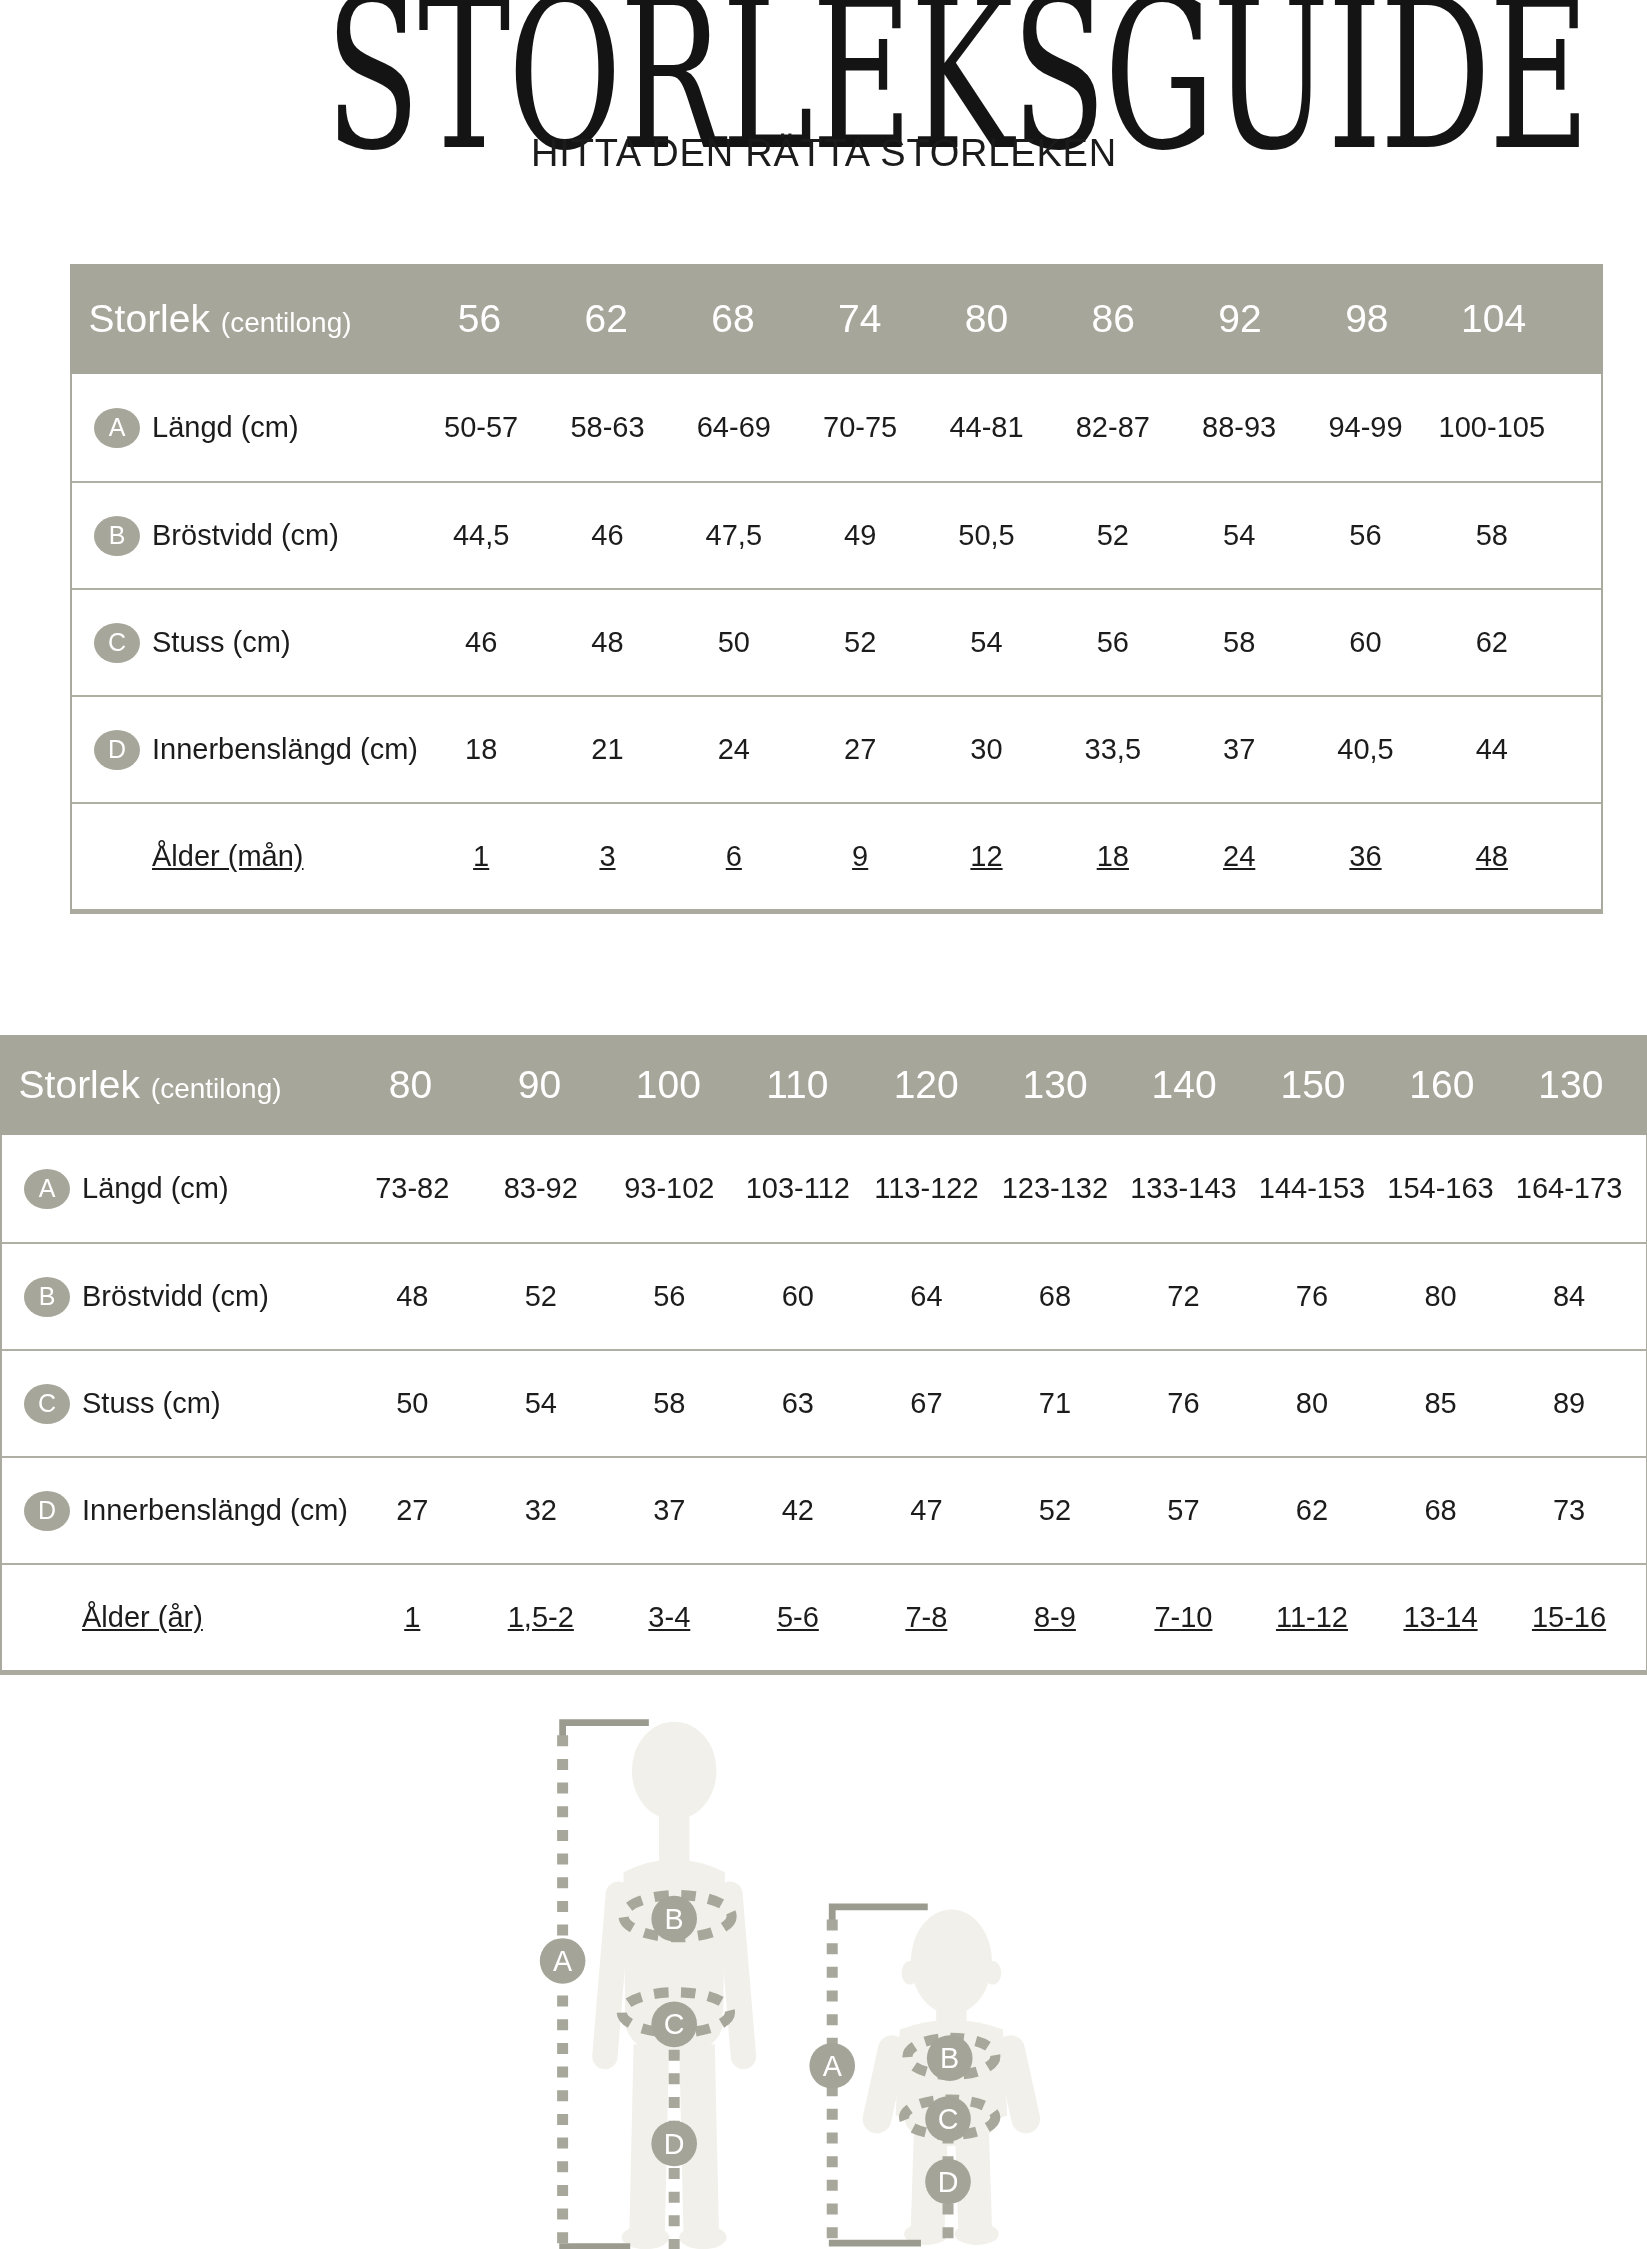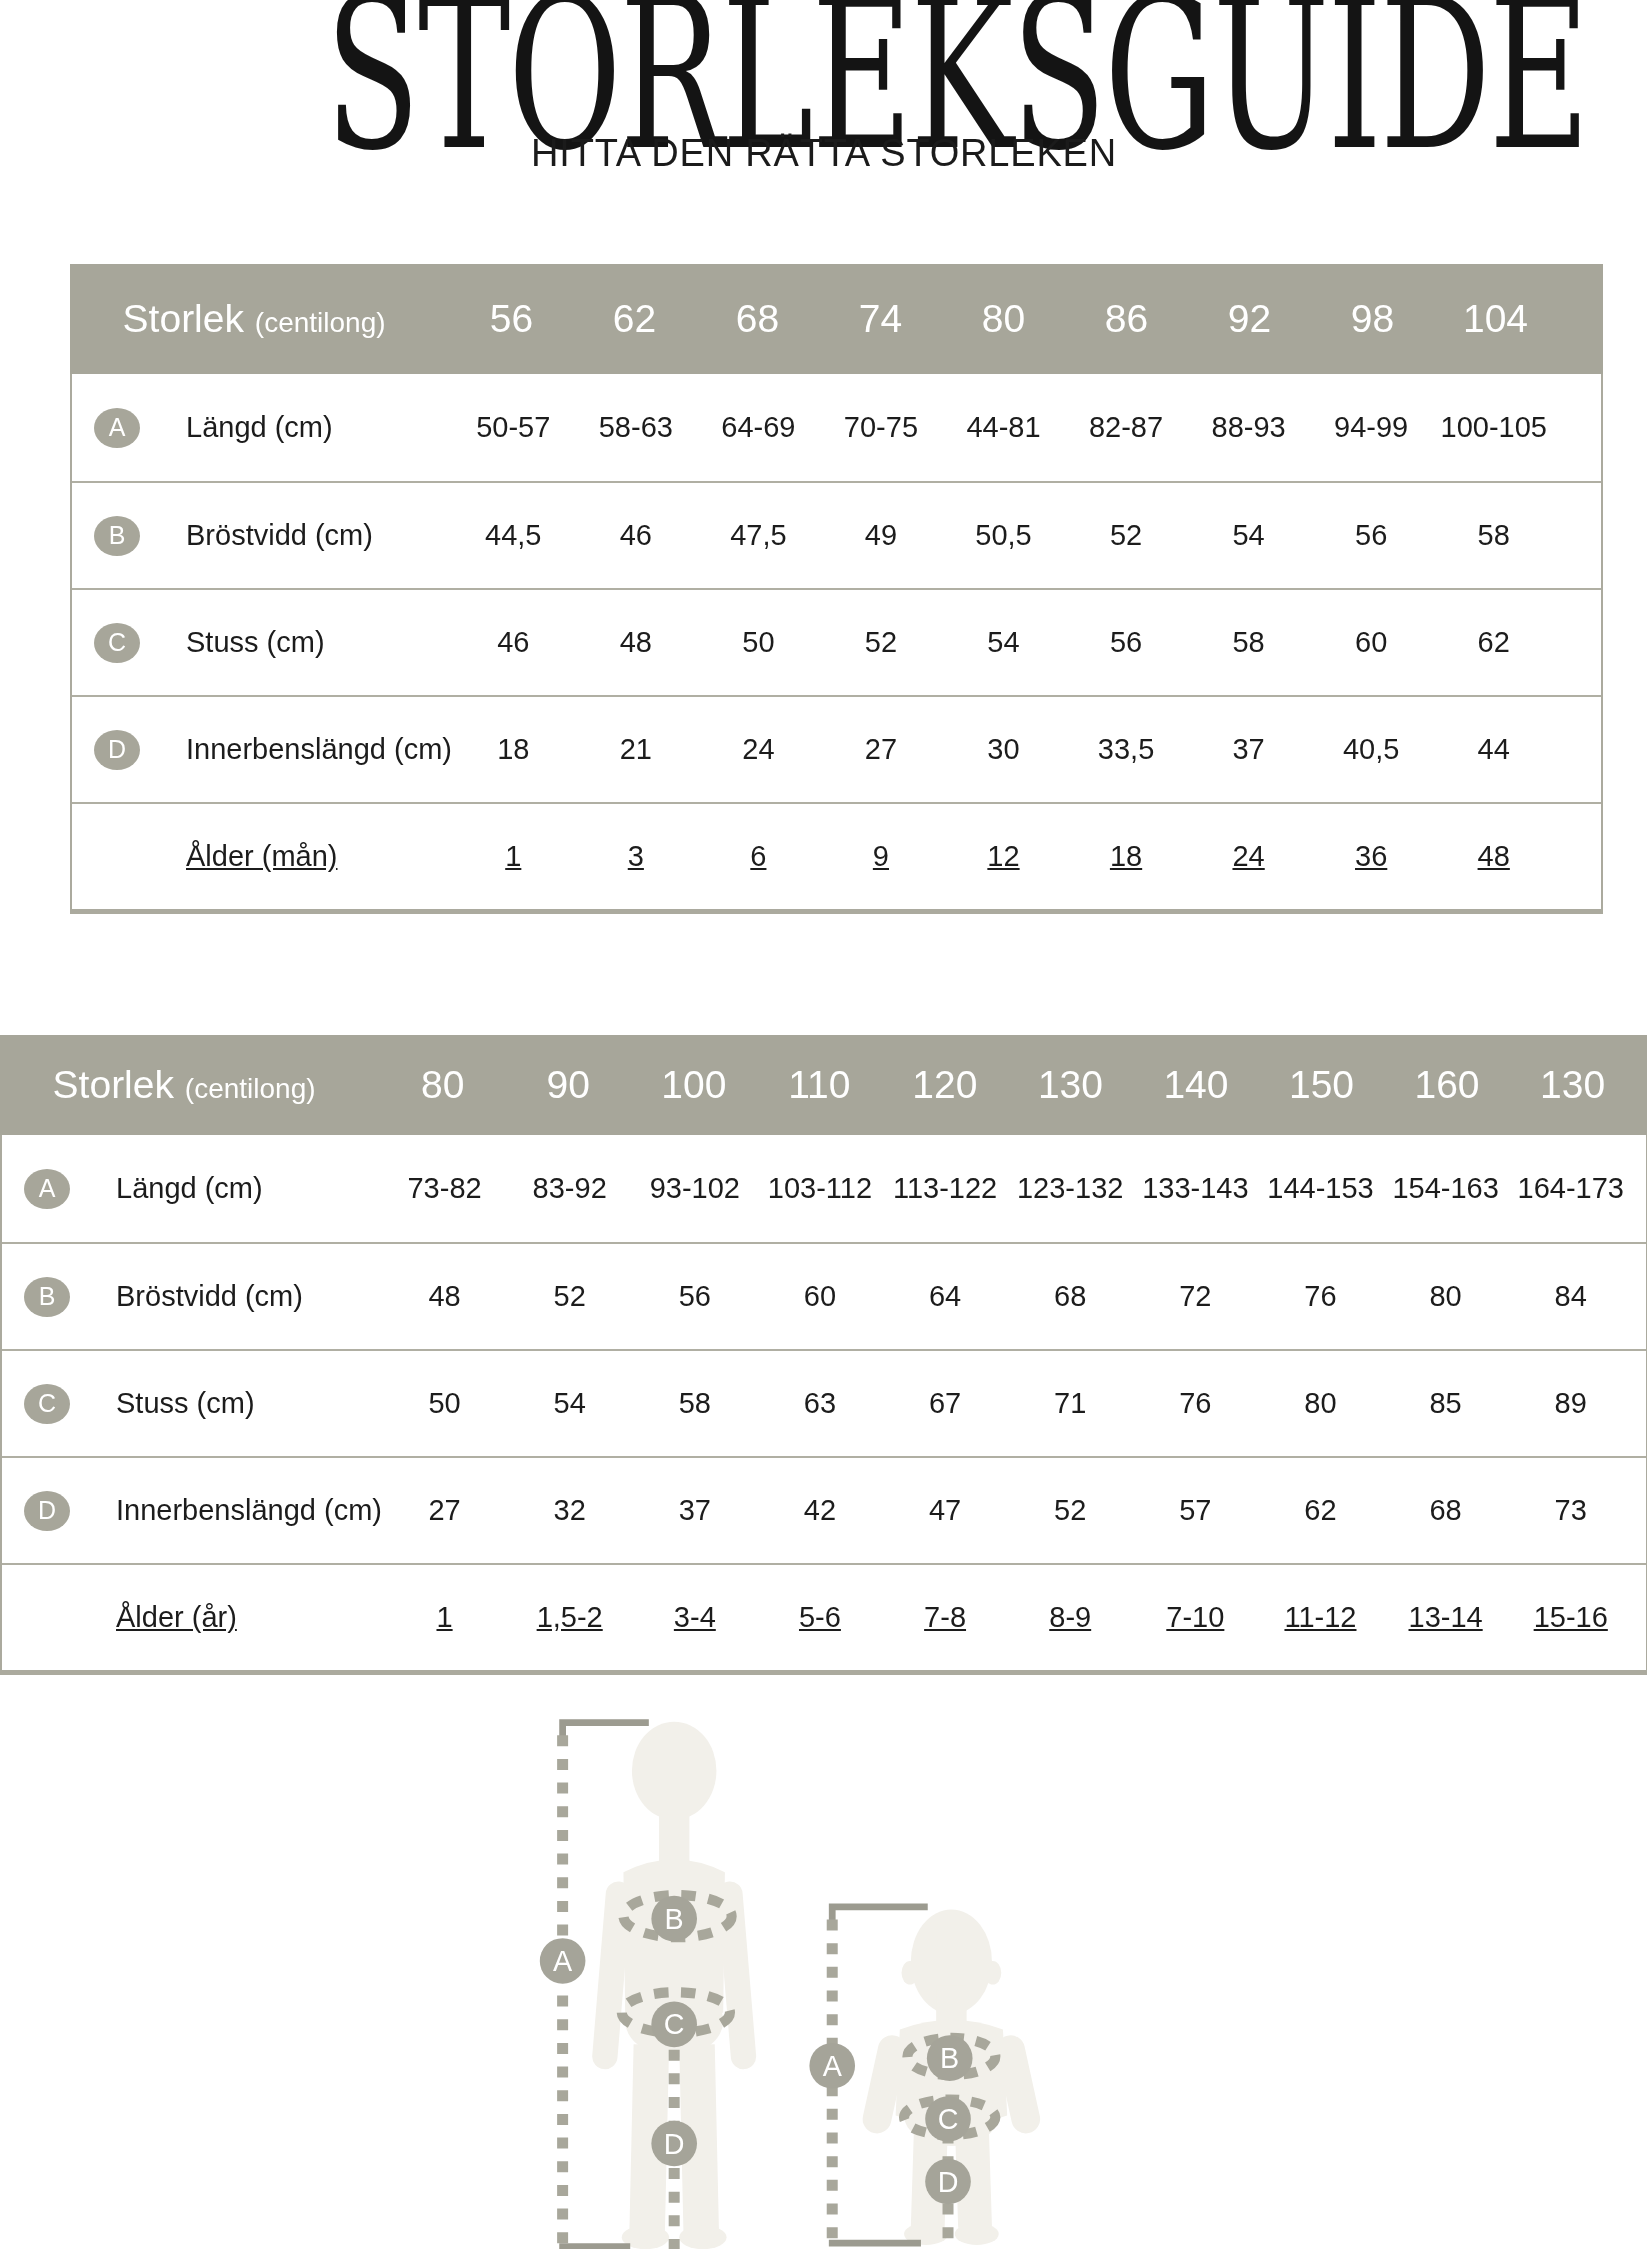--- a/index.html
+++ b/index.html
@@ -28,21 +28,21 @@
     white-space:nowrap;
   }
   .subtitle{
     position:absolute;top:132px;left:0;width:1648px;
     text-align:center;
     font-size:38px;letter-spacing:0.8px;color:#1b1b1b;
   }
 
   
   .size-table{position:absolute;}
-  .grid{display:grid;align-items:center;padding-left:34px;}
+  .grid{display:grid;align-items:center;}
   .st-header{
     background:#a7a69a;color:#ffffff;
   }
   .h-label{padding-left:18.6px;font-size:39px;white-space:nowrap;}
   .h-label .note{font-size:28px;}
   .h-size{text-align:center;font-size:39px;}
   .st-rows{
     border-left:2.5px solid #abaa9e;
     border-right:2.5px solid #abaa9e;
     border-bottom:5px solid #abaa9e;

